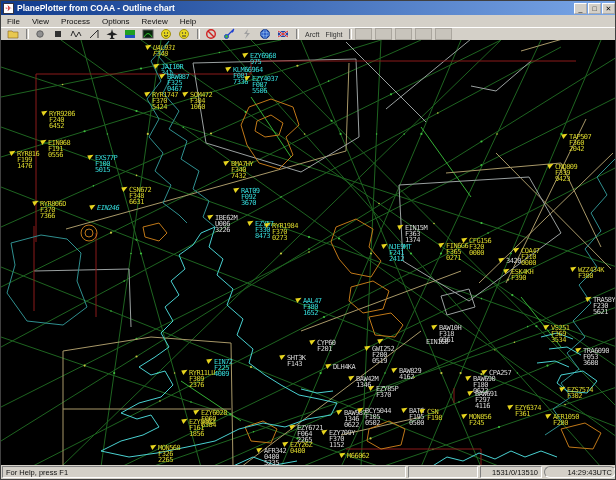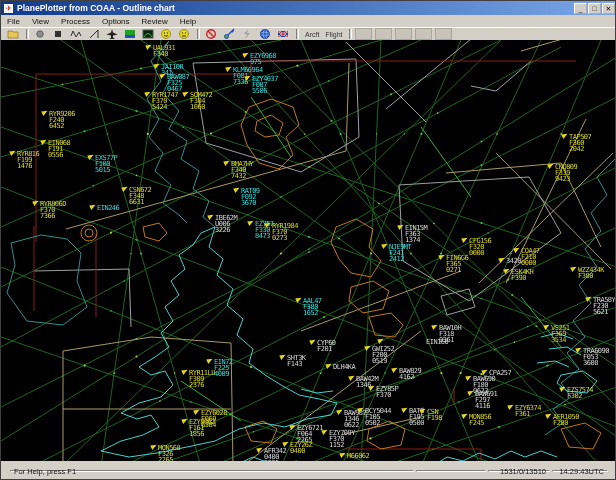--- a/index.html
+++ b/index.html
@@ -18,26 +18,26 @@
   .tsep{width:1px;height:10px;border-left:1px solid #808080;border-right:1px solid #fff;margin:0 3px;}
   .ttext{font-size:7px;color:#333;padding:0 3px;height:11px;line-height:11px;}
   .tdis{width:15px;height:10px;background:#c8c4bc;border:1px solid #aaa69e;margin-right:3px;}
   
   .map{position:absolute;top:39px;left:0;width:616px;height:427px;background:#000;overflow:hidden;}
   .map svg{position:absolute;top:0;left:0;}
   .lbl{position:absolute;font-family:"DejaVu Sans Mono",monospace;font-size:7px;line-height:6px;letter-spacing:-0.5px;white-space:nowrap;}
   .lbl.y{color:#d9d52c;} .lbl.c{color:#35dcdc;} .lbl.w{color:#d8d8d8;}
   .lbl .mk{position:absolute;left:-7px;top:-1px;width:0;height:0;border-left:6px solid #e6d41e;border-top:2px solid transparent;border-bottom:3px solid transparent;transform:rotate(-25deg);}
   
-  .statusbar{position:absolute;bottom:0;left:0;width:616px;height:14px;background:#d4d0c8;display:flex;align-items:stretch;padding:9px;box-sizing:border-box;gap:2px;font-size:7.5px;color:#111;}
+  .statusbar{position:absolute;bottom:0;left:0;width:616px;height:14px;background:#d4d0c8;display:flex;align-items:stretch;padding:1px;box-sizing:border-box;gap:2px;font-size:7.5px;color:#111;}
   .spanel{border:1px solid;border-color:#808080 #fff #fff #808080;padding:0 3px;display:flex;align-items:center;box-sizing:border-box;}
   .sp-help{flex:1;}
   .sp-mid{width:70px;}
   .sp-counts{width:62px;justify-content:flex-end;}
-  .sp-clock{width:56px;justify-content:flex-end;}
+  .sp-clock{width:72px;justify-content:flex-end;border-radius:6px;}
 </style>
 </head>
 <body>
 
 <div class="app">
 
   <div class="titlebar">
     <div class="titleicon">✈</div>
     <div class="titletext">PlanePlotter from COAA - Outline chart</div>
     <div class="winbtn">_</div>
@@ -327,21 +327,21 @@
           <polyline points="214,226 208,246 222,258 216,274 232,288 226,304 242,318 236,334 252,348 248,362 264,374 280,384 298,394 318,398 336,402 330,414 306,418 284,426 262,422 238,428 214,440 186,446 156,452 128,456 100,450 120,440 142,434 158,426 150,414 136,418 120,412 138,402 160,396 172,384 164,370 150,374 138,366 154,356 168,346 160,332 172,320 164,306 178,294 170,280 184,268 178,254 192,244 200,232 214,226" fill="none" stroke="#49d0d0" stroke-width="1"></polyline>
           <polyline points="300,388 316,392 332,390" fill="none" stroke="#49d0d0" stroke-width="1"></polyline>
           <polyline points="540,336 556,332 572,338" fill="none" stroke="#49d0d0" stroke-width="1"></polyline>
           <polyline points="548,348 566,346 580,354" fill="none" stroke="#49d0d0" stroke-width="1"></polyline>
           <polyline points="536,362 554,360 568,366" fill="none" stroke="#49d0d0" stroke-width="1"></polyline>
           <polygon points="560,374 582,370 596,380 586,392 566,390 556,382" fill="none" stroke="#49d0d0" stroke-width="1"></polygon>
           <polyline points="430,466 446,456 462,460 478,452 494,458 510,450 524,456 540,450 556,456" fill="none" stroke="#49d0d0" stroke-width="1"></polyline>
           <polyline points="230,466 252,456 274,464 296,460" fill="none" stroke="#49d0d0" stroke-width="1"></polyline>
         </g>
       </svg>
-      <div class="lbl y" style="left: 152px; top: 5px;">
+      <div class="lbl y" style="left: 152px; top: 5px; font-style: italic;">
         <span class="mk"></span>
         <div>UAL931</div>
         <div>F340</div>
       </div>
       <div class="lbl c" style="left: 160px; top: 24px;">
         <span class="mk"></span>
         <div>JAI10R</div>
         <div>341</div>
       </div>
       <div class="lbl c" style="left: 166px; top: 34px;">
@@ -408,21 +408,21 @@
         <div>CSN672</div>
         <div>F348</div>
         <div>6631</div>
       </div>
       <div class="lbl y" style="left: 39px; top: 161px;">
         <span class="mk"></span>
         <div>RYR806D</div>
         <div>F370</div>
         <div>7366</div>
       </div>
-      <div class="lbl c" style="left: 96px; top: 165px;">
+      <div class="lbl c" style="left: 96px; top: 165px; font-style: italic;">
         <span class="mk"></span>
         <div>EIN246</div>
       </div>
       <div class="lbl y" style="left: 222px; top: 121px; margin-left: 8px;">
         <span class="mk"></span>
         <div>BMA7HY</div>
         <div>F340</div>
         <div>7432</div>
       </div>
       <div class="lbl c" style="left: 240px; top: 148px;">
@@ -466,21 +466,21 @@
         <div>CFG156</div>
         <div>F320</div>
         <div>0000</div>
       </div>
       <div class="lbl y" style="left: 520px; top: 208px;">
         <span class="mk"></span>
         <div>COA47</div>
         <div>F210</div>
         <div>0000</div>
       </div>
-      <div class="lbl y" style="left: 445px; top: 215px;">
+      <div class="lbl y" style="left: 445px; top: 203px;">
         <span class="mk"></span>
         <div>FIN6G6</div>
         <div>F365</div>
         <div>0271</div>
       </div>
       <div class="lbl y" style="left: 510px; top: 229px;">
         <span class="mk"></span>
         <div>ESK4KH</div>
         <div>F390</div>
       </div>

